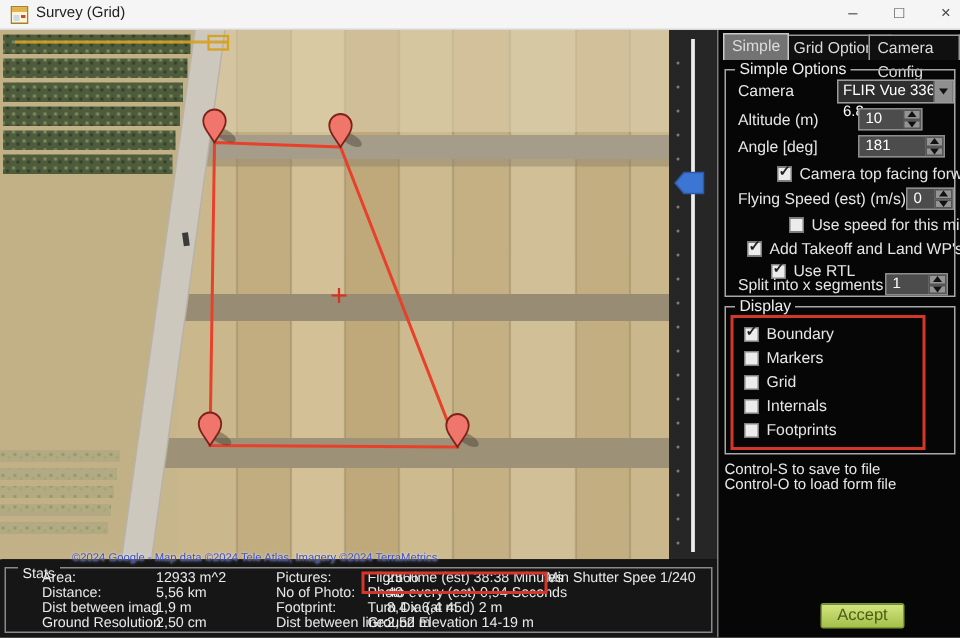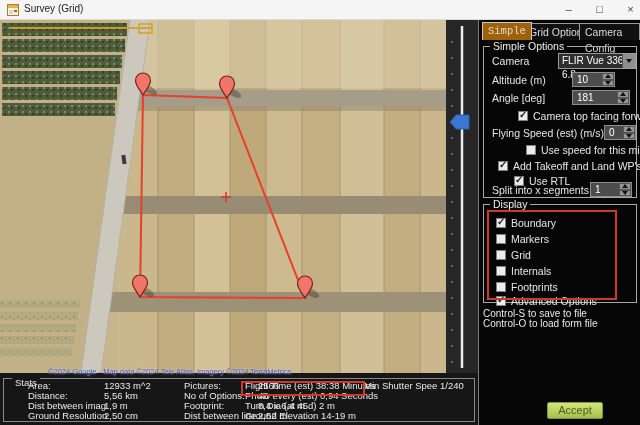--- a/index.html
+++ b/index.html
@@ -16,21 +16,21 @@
   #map{position:absolute;left:0;top:20px;width:446px;height:353px;overflow:hidden;}
   #attrib{position:absolute;left:6px;top:367px;font-size:7.5px;color:#3c50c8;z-index:5;
           text-shadow:0 0 2px rgba(255,255,255,.8);padding-left:42px;}
   
   #sliderstrip{position:absolute;left:446px;top:20px;width:32px;height:353px;background:#262626;}
   
   #panel{position:absolute;left:478px;top:20px;width:162px;height:405px;background:#060606;
          border-left:1px solid #7c7c7c;font-size:10.5px;color:#e6e6e6;}
   .tab{position:absolute;top:3px;height:17px;line-height:16px;padding:0 5px;font-size:10.5px;
        border:1px solid #9a9a9a;border-bottom:none;color:#dcdcdc;background:#101010;}
-  .tab.active{background:#a16207;border-color:#c8c8c8;height:18px;top:2px;z-index:2;font-family:Liberation Mono, monospace;}
+  .tab.active{background:#737373;border-color:#c8c8c8;height:18px;top:2px;z-index:2;}
   .groupbox{position:absolute;border:1px solid #a8a8a8;}
   .grouplabel{position:absolute;top:-7px;left:6px;background:#060606;padding:0 3px;font-size:10.5px;color:#eee;text-align:center;}
   .row{position:absolute;height:15px;line-height:14px;white-space:nowrap;}
   .numfield{position:absolute;height:15px;background:#4c4c4c;border:1px solid #8d8d8d;
             color:#fff;font-size:10px;line-height:13px;padding-left:4px;}
   .spin{position:absolute;right:0;top:0;bottom:0;width:12px;display:flex;flex-direction:column;}
   .spin .sb{flex:1;background:#949494;border:1px solid #555;display:flex;align-items:center;justify-content:center;}
   .arr-up{width:0;height:0;border-left:3px solid transparent;border-right:3px solid transparent;border-bottom:4px solid #111;}
   .arr-dn{width:0;height:0;border-left:3px solid transparent;border-right:3px solid transparent;border-top:4px solid #111;}
   .combo{position:absolute;height:16px;background:#2e2e2e;border:1px solid #9a9a9a;color:#fff;
@@ -305,24 +305,20 @@
         <span>Grid</span>
       </div>
       <div class="cbrow" style="left:12px;top:59px">
         <span class="box"></span>
         <span>Internals</span>
       </div>
       <div class="cbrow" style="left:12px;top:75px">
         <span class="box"></span>
         <span>Footprints</span>
       </div>
-      <div class="cbrow" style="left:12px;top:89px">
-        <span class="box on"></span>
-        <span>Advanced Options</span>
-      </div>
     </div>
 
     <div class="redrect" style="left:8px;top:190px;width:130px;height:90px"></div>
 
     <div class="hint" style="left:4px;top:298px">Control-O to load form file</div>
     <div class="hint" style="left:4px;top:288px">Control-S to save to file</div>
 
     <div id="accept">Accept</div>
   </div>
 
@@ -335,21 +331,21 @@
     <span class="sval" style="left:104px;top:8px">12933 m^2</span>
     <span class="sline" style="left:28px;top:18px">Distance:</span>
     <span class="sval" style="left:104px;top:18px">5,56 km</span>
     <span class="sline" style="left:28px;top:28px">Dist between imag</span>
     <span class="sval" style="left:104px;top:28px">1,9 m</span>
     <span class="sline" style="left:28px;top:38px">Ground Resolution</span>
     <span class="sval" style="left:104px;top:38px">2,50 cm</span>
 
     <span class="sline" style="left:184px;top:8px">Pictures:</span>
     <span class="sval" style="left:258px;top:8px">2566</span>
-    <span class="sline" style="left:184px;top:18px">No of Options:</span>
+    <span class="sline" style="left:184px;top:18px">No of Photo:</span>
     <span class="sval" style="left:258px;top:18px">48</span>
     <span class="sline" style="left:184px;top:28px">Footprint:</span>
     <span class="sval" style="left:258px;top:28px">8,4 x 6,4 m</span>
     <span class="sline" style="left:184px;top:38px">Dist between line:</span>
     <span class="sval" style="left:258px;top:38px">2,52 m</span>
 
     <span class="sline" style="left:245px;top:8px;left:245px">Flight Time (est) 38:38 Minutes</span>
     <span class="sline" style="left:245px;top:18px">Photo every (est) 0,94 Seconds</span>
     <span class="sline" style="left:245px;top:28px">Turn Dia (at 45d) 2 m</span>
     <span class="sline" style="left:245px;top:38px">Ground Elevation 14-19 m</span>

